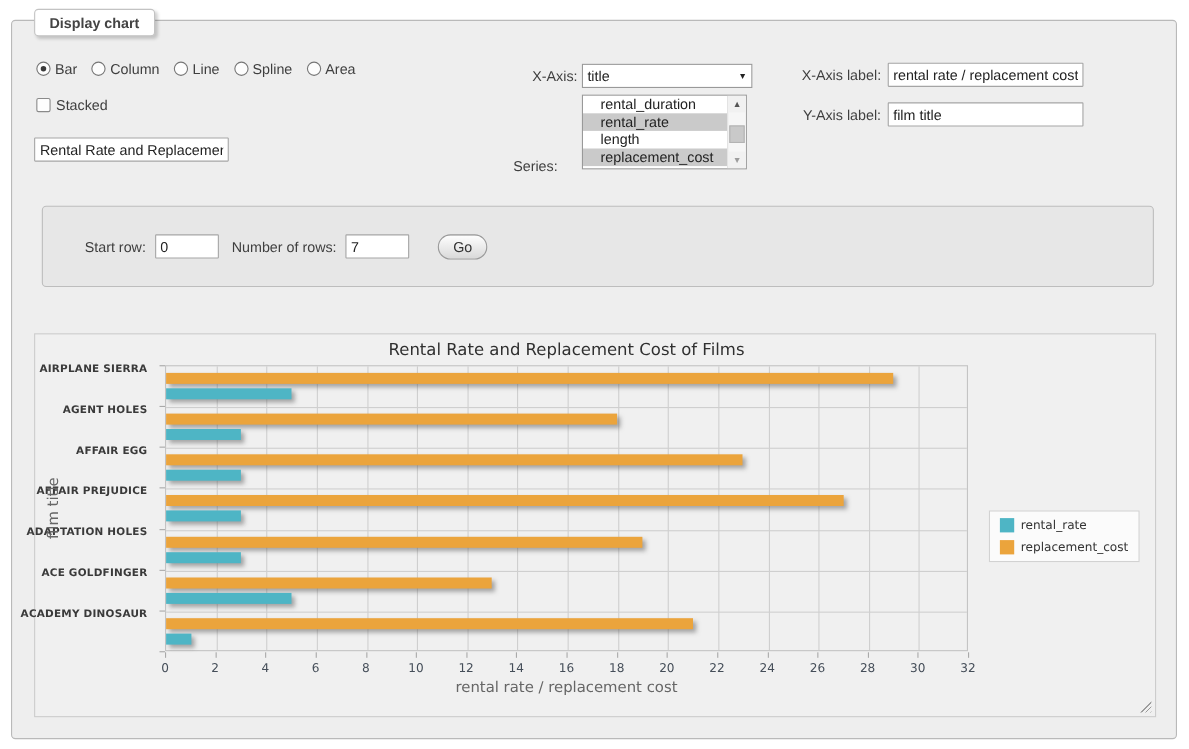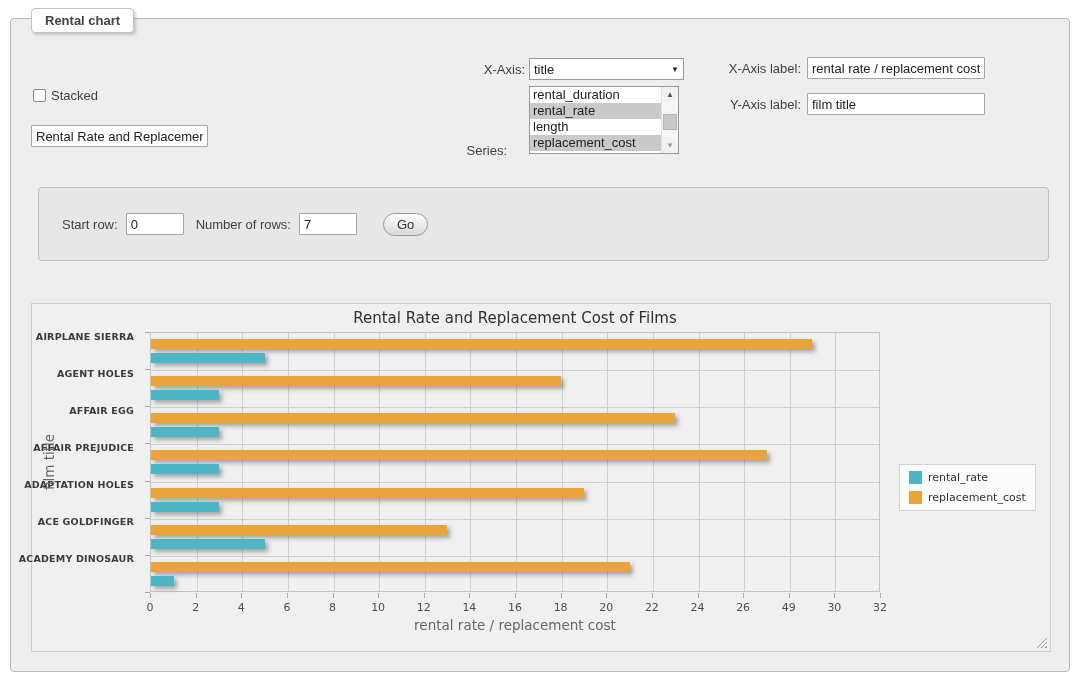--- a/index.html
+++ b/index.html
@@ -33,38 +33,38 @@
   .lbl-ylabel  { left:700px; top:78px;  width:90px; }
 
   .fake-select { position:absolute; left:518px; top:39px; width:155px; height:22px;
     background:#fff; border:1px solid #999; display:flex; align-items:center;
     padding:0 4px; color:#222; }
   .fake-select .arrow { margin-left:auto; font-size:8px; color:#222; }
 
   .listbox { position:absolute; left:518px; top:67px; width:150px; height:68px;
     background:#fff; border:1px solid #999; overflow:hidden; }
   .listbox .opts { position:absolute; left:0; top:0; right:17px; }
-  .option { height:16px; line-height:16px; padding:0 3px; white-space:nowrap; color:#222; }
+  .option { height:16px; line-height:16px; padding:0 16px; white-space:nowrap; color:#222; }
   .option.selected { background:#cacaca; }
   .scrollbar { position:absolute; right:0; top:0; width:17px; height:100%;
     background:#f6f6f6; border-left:1px solid #e2e2e2; }
   .sb-btn { position:absolute; left:0; width:16px; height:15px; display:flex;
     align-items:center; justify-content:center; font-size:8px; color:#555; background:#f1f1f1; }
   .sb-up { top:0; } .sb-down { bottom:0; color:#9c9c9c; }
   .sb-thumb { position:absolute; left:1px; top:27px; width:14px; height:16px;
     background:#c9c9c9; border:1px solid #b3b3b3; }
 
   .axis-input { position:absolute; width:178px; }
   .input-xlabel { left:796px; top:38px; }
   .input-ylabel { left:796px; top:74px; }
 
   
   .fieldset-rows { position:absolute; left:27px; top:168px; width:1011px; height:74px;
     background:#e7e7e7; border:1px solid #bdbdbd; border-radius:4px;
-    display:flex; align-items:center; padding-left:23px; gap:8px; }
+    display:flex; align-items:center; padding-left:38px; gap:8px; }
   .go-btn { margin-left:18px; border:1px solid #9a9a9a; border-radius:12px;
     background:linear-gradient(#fefefe,#d9d9d9); padding:3px 13px;
     font:13px "Liberation Sans", sans-serif; color:#333; cursor:pointer; }
 
   
   .chart-box { position:absolute; left:20px; top:284px; width:1020px; height:349px;
     background:#f0f0f0; border:1px solid #cccccc; font-family:"DejaVu Sans", sans-serif; }
   .chart-title { position:absolute; left:118px; top:5px; width:730px; text-align:center;
     font-size:15px; color:#303030; }
   .plot { position:absolute; left:118px; top:28px; width:730px; height:260px;
@@ -91,22 +91,44 @@
   .swatch { width:13px; height:13px; flex:0 0 auto; }
   .legend-text { font-size:11px; color:#333; white-space:nowrap; }
   .resize-handle { position:absolute; right:3px; bottom:3px; width:11px; height:11px;
     background:repeating-linear-gradient(135deg, transparent 0 2px, #9a9a9a 2px 3px);
     clip-path:polygon(100% 0, 100% 100%, 0 100%); cursor:nwse-resize; }
 </style>
 </head>
 <body>
 
 <div class="fieldset-main">
-  <div class="legend-tab">Rental chart</div>
-
+  <div class="legend-tab">Display chart</div>
+
+  <div class="type-row" id="chart-types">
+      <div class="radio-item">
+        <div class="radio checked"></div>
+        <div class="" style="display: inline;">Bar</div>
+      </div>
+      <div class="radio-item">
+        <div class="radio"></div>
+        <div class="" style="display: inline;">Column</div>
+      </div>
+      <div class="radio-item">
+        <div class="radio"></div>
+        <div class="" style="display: inline;">Line</div>
+      </div>
+      <div class="radio-item">
+        <div class="radio"></div>
+        <div class="" style="display: inline;">Spline</div>
+      </div>
+      <div class="radio-item">
+        <div class="radio"></div>
+        <div class="" style="display: inline;">Area</div>
+      </div>
+    </div>
 
   <div class="stacked-row">
     <span class="checkbox"></span>
     <span>Stacked</span>
   </div>
 
   <input class="text title-input" value="Rental Rate and Replacement Cost of Films" style="">
 
   <div class="lbl lbl-xaxis">X-Axis:</div>
   <div class="fake-select">
@@ -228,21 +250,21 @@
         <div class="xtick-label" style="left: 182.5px;">8</div>
         <div class="xtick-label" style="left: 228.125px;">10</div>
         <div class="xtick-label" style="left: 273.75px;">12</div>
         <div class="xtick-label" style="left: 319.375px;">14</div>
         <div class="xtick-label" style="left: 365px;">16</div>
         <div class="xtick-label" style="left: 410.625px;">18</div>
         <div class="xtick-label" style="left: 456.25px;">20</div>
         <div class="xtick-label" style="left: 501.875px;">22</div>
         <div class="xtick-label" style="left: 547.5px;">24</div>
         <div class="xtick-label" style="left: 593.125px;">26</div>
-        <div class="xtick-label" style="left: 638.75px;">49</div>
+        <div class="xtick-label" style="left: 638.75px;">28</div>
         <div class="xtick-label" style="left: 684.375px;">30</div>
         <div class="xtick-label" style="left: 730px;">32</div>
       </div>
     <div class="x-axis-title">rental rate / replacement cost</div>
     <div class="y-axis-title">film title</div>
     <div class="legend" id="legend">
         <div class="legend-item">
           <div class="swatch" style="background: rgb(78, 181, 197);"></div>
           <div class="legend-text">rental_rate</div>
         </div>

